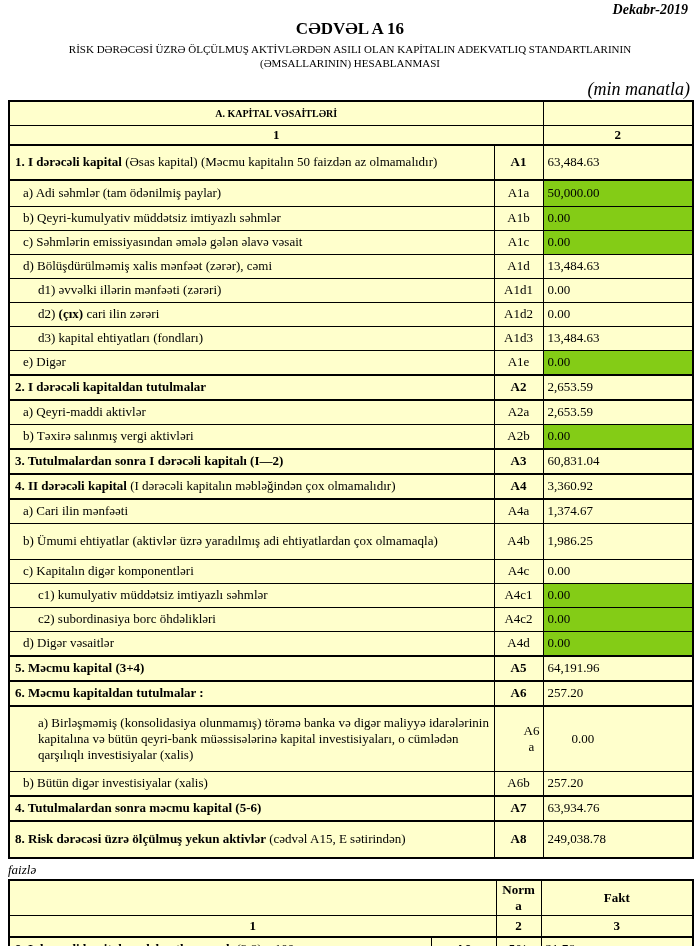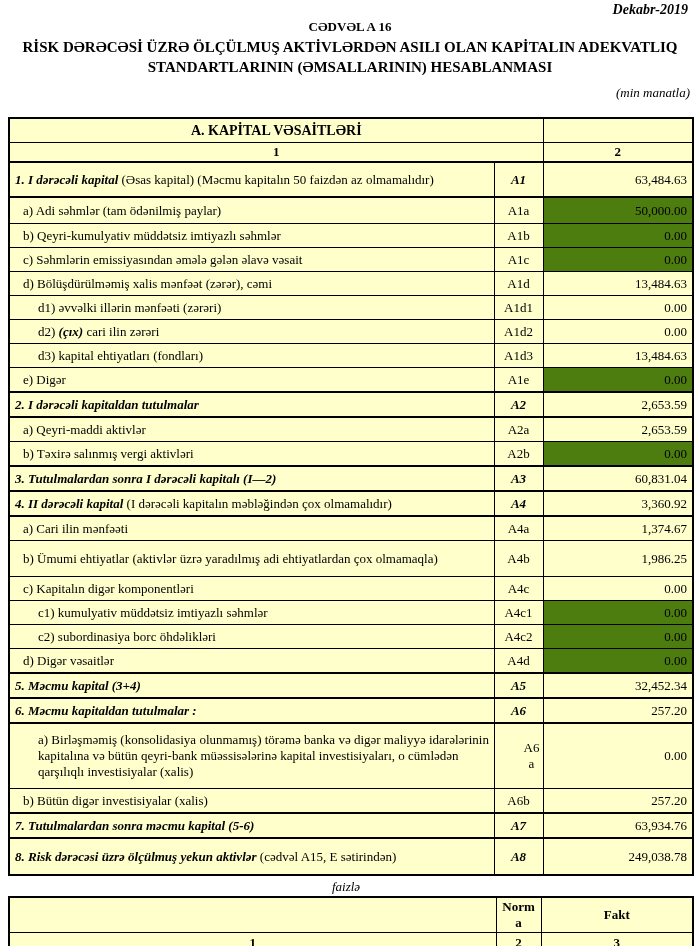--- a/index.html
+++ b/index.html
@@ -1,30 +1,30 @@
 <!DOCTYPE html>
 <html><head>
 <meta charset="utf-8">
 <style>
   html,body{margin:0;padding:0;background:#fff;color:#000;}
   body{width:700px;height:946px;font-family:"Liberation Serif",serif;overflow:hidden;}
   .page{padding:2px 8px 0 8px;}
   .date-label{text-align:right;font-weight:bold;font-style:italic;font-size:14px;padding-right:4px;}
-  .table-code{text-align:center;font-weight:bold;font-size:13px;margin-top:1px;}
-  .main-title{text-align:center;font-weight:bold;font-size:15px;line-height:1.3;margin:3px 14px 0 14px;}
-  .unit-note{text-align:right;font-style:italic;font-size:13px;margin:8px 2px 16px 0;}
-  .unit-note2{text-align:center;font-style:italic;font-size:13px;margin:3px 8px 1px 0;}
+  .table-code{text-align:center;font-weight:bold;font-size:17px;margin-top:1px;}
+  .main-title{text-align:center;font-weight:normal;font-size:11px;line-height:1.3;margin:3px 14px 0 14px;}
+  .unit-note{text-align:right;font-style:italic;font-size:18px;margin:8px 2px 0 0;}
+  .unit-note2{text-align:left;font-style:italic;font-size:13px;margin:3px 8px 1px 0;}
   table{border-collapse:collapse;width:684px;table-layout:fixed;border:2px solid #000;}
   td{border:1px solid #000;background:#FFFFCC;font-size:13px;padding:1px 4px;height:21px;vertical-align:middle;word-wrap:break-word;}
-  .b{font-weight:bold;font-style:italic;}
-  .hdr-title{text-align:center;font-weight:bold;font-size:14px;height:17px;}
+  .b{font-weight:bold;}
+  .hdr-title{text-align:center;font-weight:bold;font-size:10px;height:17px;}
   .hdr-num{text-align:center;font-weight:bold;height:15px;}
   .code-cell{text-align:center;padding:1px 2px;}
-  .value-cell{text-align:right;padding-right:5px;}
-  .white{background:#4d7c0f;}
+  .value-cell{padding-right:5px;}
+  .white{background:#84cc16;}
   .indent-0{padding-left:5px;}
   .indent-1{padding-left:13px;}
   .indent-2{padding-left:28px;}
   tr.section td{border-top-width:2px;border-bottom-width:2px;}
   tr.row-A1 td{height:31px;}
   tr.row-A1a td{height:23px;margin-top:40px;}
   tr.row-A4b td{height:33px;}
   tr.row-A6a td{height:62px;padding-left:28px;}
   tr.row-A8 td{height:33px;}
   .ratio-table td{height:18px;}
@@ -152,39 +152,39 @@
           <td class="value-cell white">0.00</td>
         </tr>
         <tr class="row-A4d">
           <td class="label-cell indent-1"><span>d) Digər vəsaitlər</span></td>
           <td class="code-cell">A4d</td>
           <td class="value-cell white">0.00</td>
         </tr>
         <tr class="row-A5 section">
           <td class="label-cell indent-0"><span class="b">5. Məcmu kapital (3+4)</span></td>
           <td class="code-cell b">A5</td>
-          <td class="value-cell">32,452.34</td>
+          <td class="value-cell">64,191.96</td>
         </tr>
         <tr class="row-A6 section">
           <td class="label-cell indent-0"><span class="b">6. Məcmu kapitaldan tutulmalar :</span></td>
           <td class="code-cell b">A6</td>
           <td class="value-cell">257.20</td>
         </tr>
         <tr class="row-A6a">
           <td class="label-cell indent-1"><span>a)   Birləşməmiş (konsolidasiya olunmamış) törəmə banka və digər maliyyə idarələrinin kapitalına və bütün qeyri-bank müəssisələrinə kapital investisiyaları, o cümlədən qarşılıqlı investisiyalar (xalis)</span></td>
           <td class="code-cell">A6a</td>
           <td class="value-cell">0.00</td>
         </tr>
         <tr class="row-A6b">
           <td class="label-cell indent-1"><span>b)   Bütün digər investisiyalar (xalis)</span></td>
           <td class="code-cell">A6b</td>
           <td class="value-cell">257.20</td>
         </tr>
         <tr class="row-A7 section">
-          <td class="label-cell indent-0"><span class="b">7. Tutulmalardan  sonra məcmu kapital (5-6)</span></td>
+          <td class="label-cell indent-0"><span class="b">4. Tutulmalardan  sonra məcmu kapital (5-6)</span></td>
           <td class="code-cell b">A7</td>
           <td class="value-cell">63,934.76</td>
         </tr>
         <tr class="row-A8 section">
           <td class="label-cell indent-0"><span class="b">8. Risk dərəcəsi üzrə ölçülmuş  yekun aktivlər</span><span>  (cədvəl A15, E sətirindən)</span></td>
           <td class="code-cell b">A8</td>
           <td class="value-cell">249,038.78</td>
         </tr>
       </tbody>
   </table>

